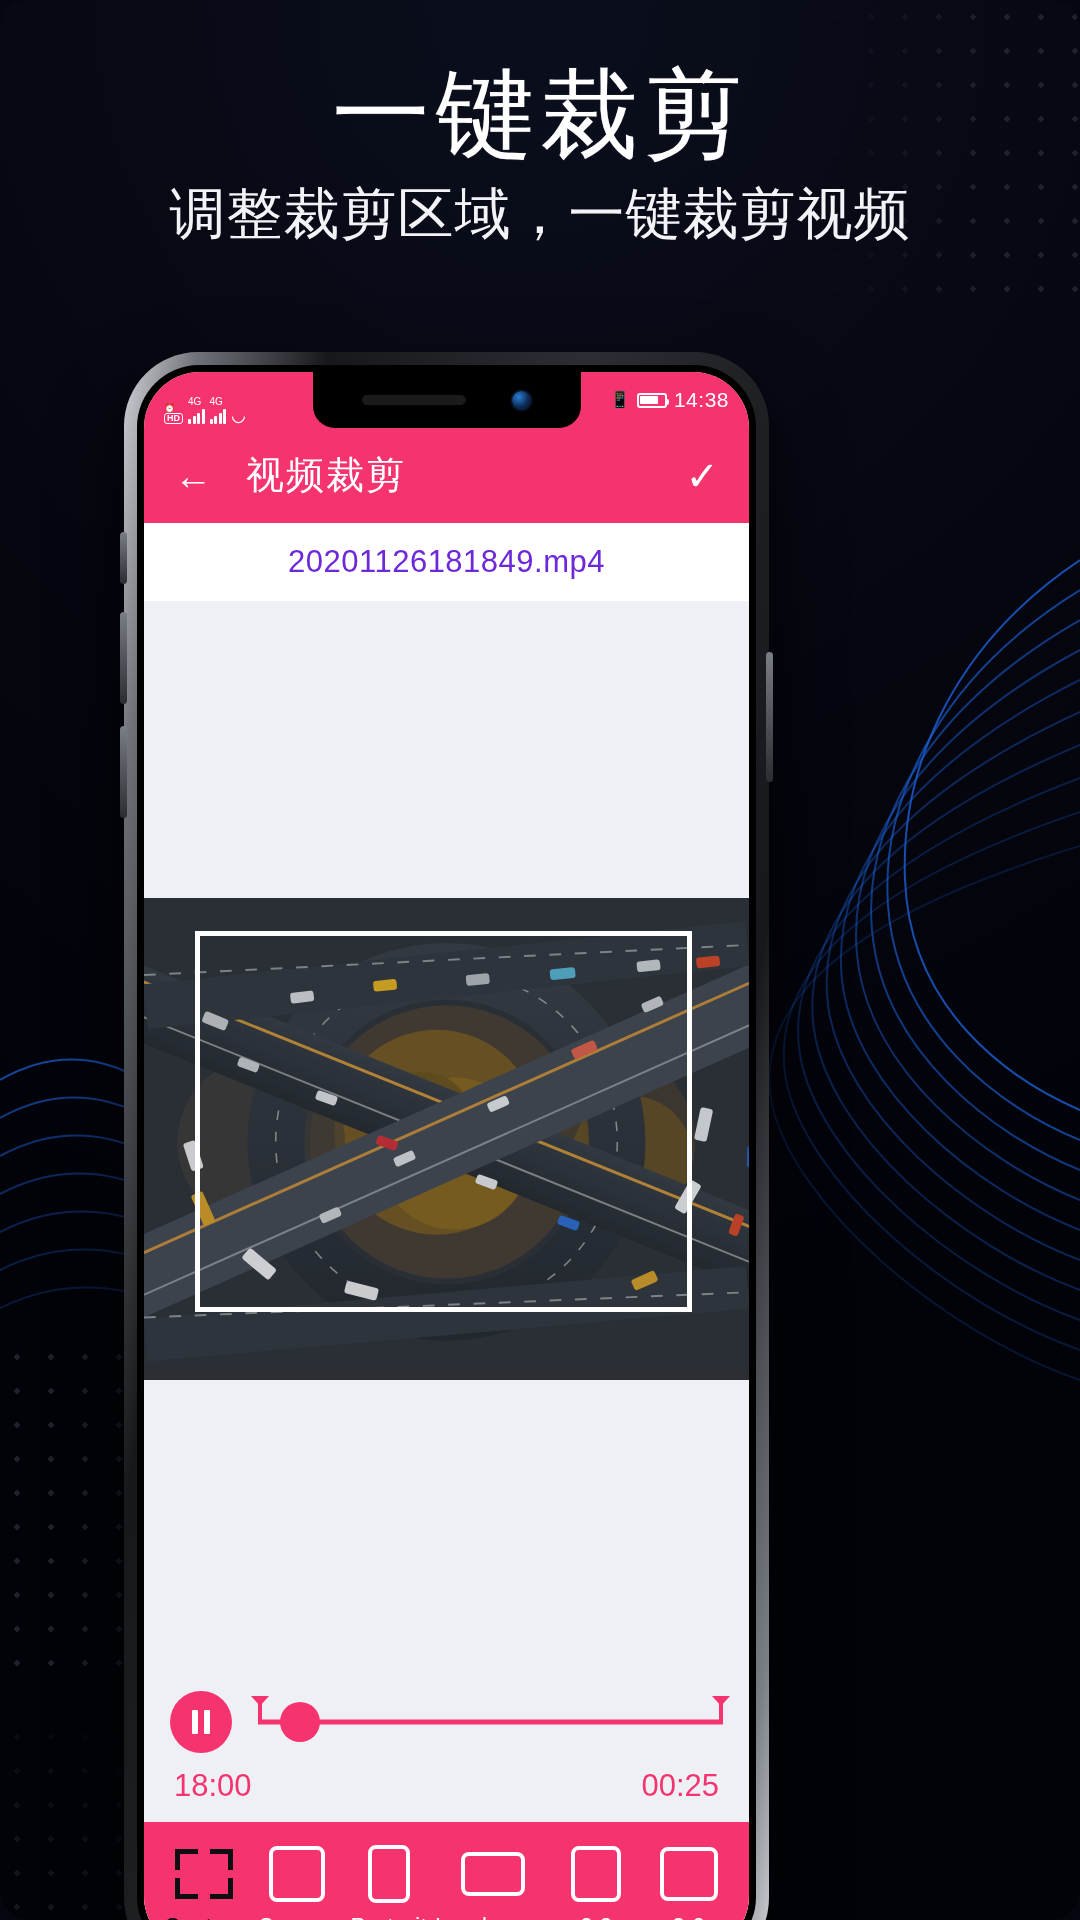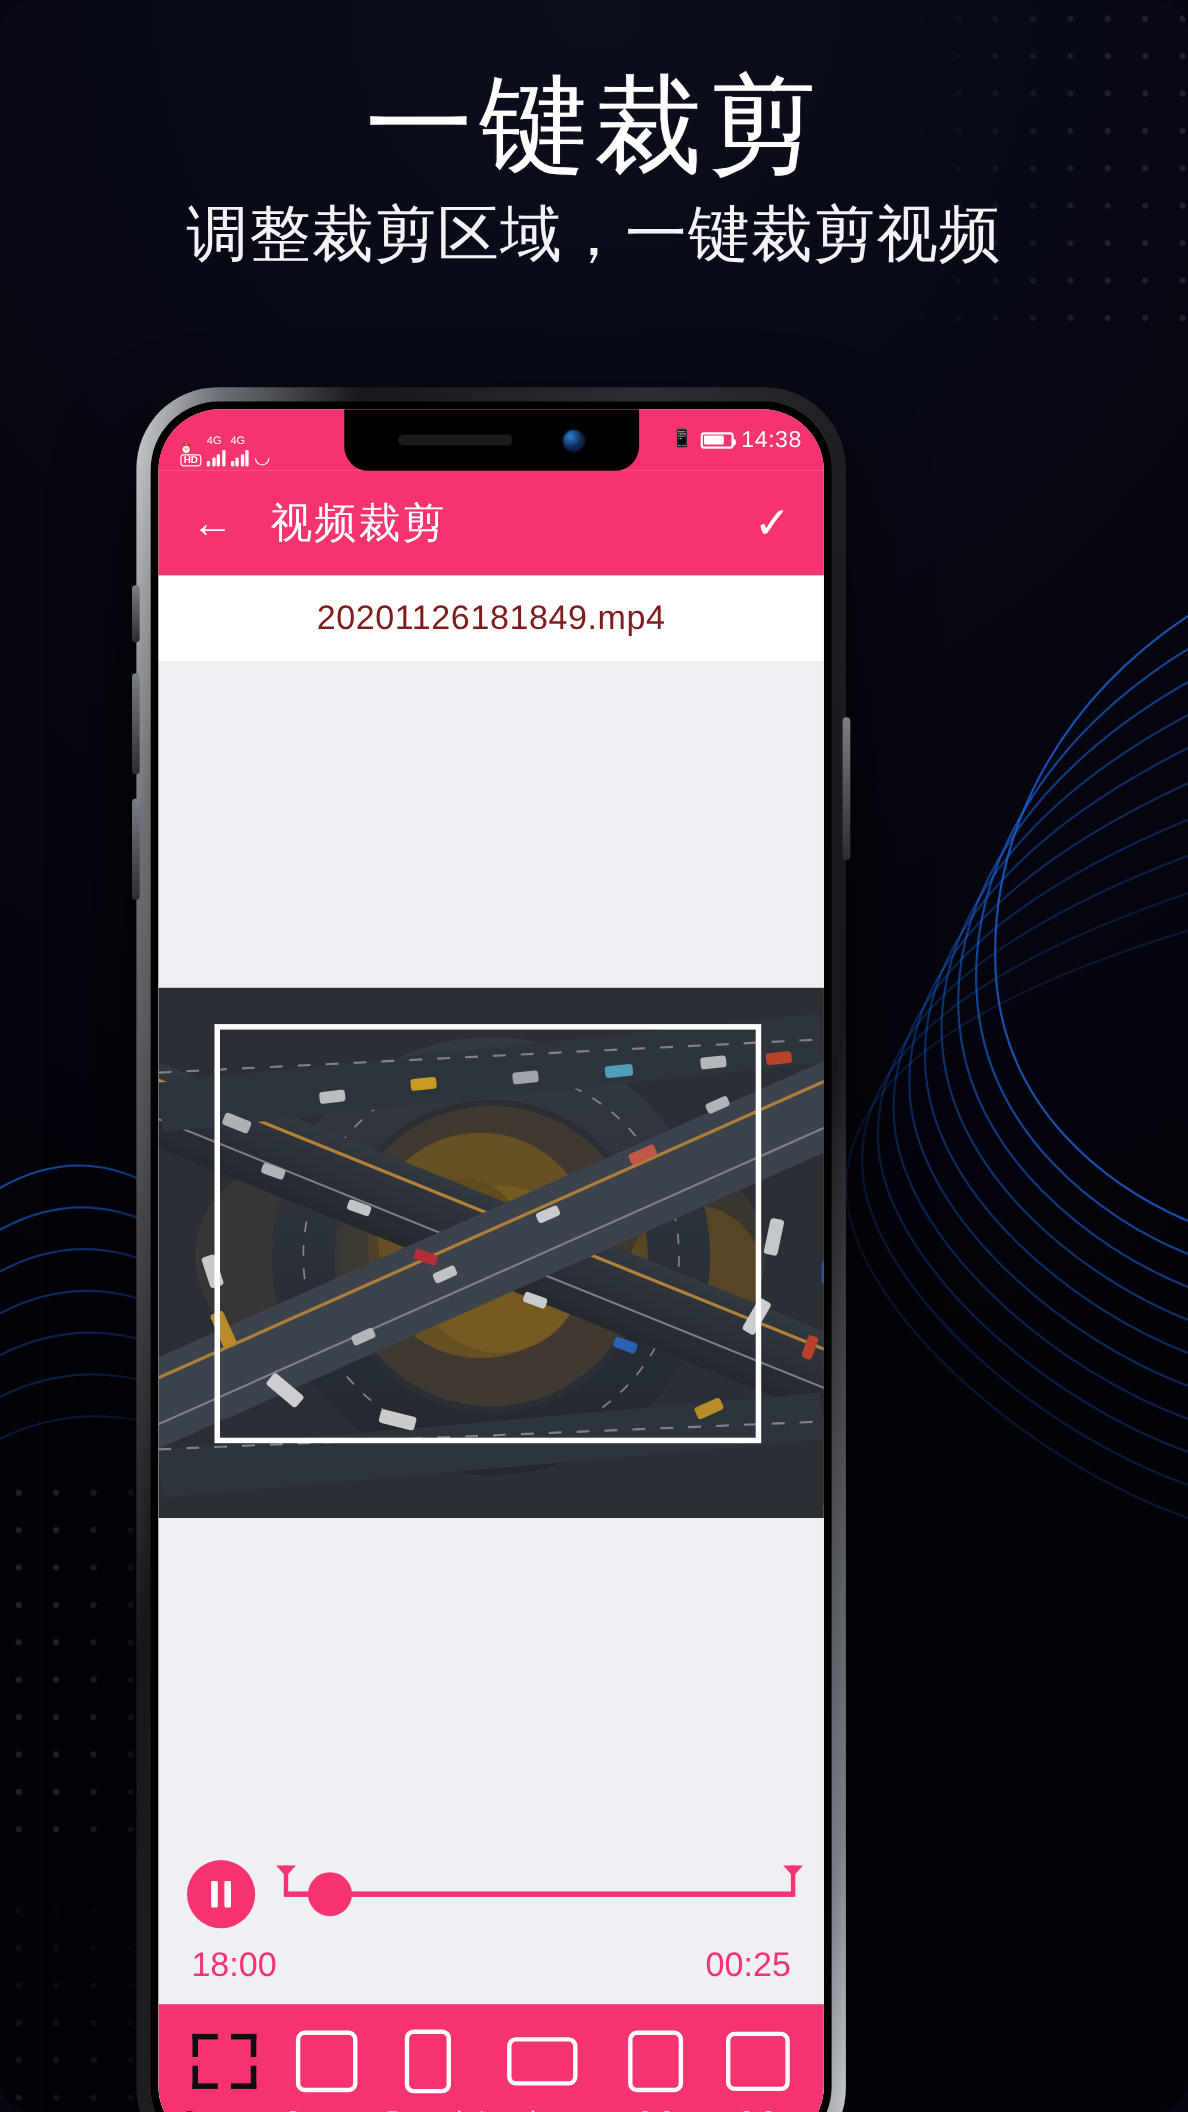--- a/index.html
+++ b/index.html
@@ -113,21 +113,21 @@
     padding:0 30px;box-sizing:border-box;color:#fff;position:relative;
   }
   .back-arrow{font-size:38px;line-height:1;width:46px;}
   .appbar-title{font-size:38px;margin-left:26px;letter-spacing:2px;
     font-family:"DejaVu Sans","Liberation Sans",sans-serif;}
   .check{margin-left:auto;font-size:40px;line-height:1;font-weight:bold;}
 
   
   .filebar{
     height:78px;background:#ffffff;display:flex;align-items:center;justify-content:center;
-    color:#7f1d1d;font-size:31px;letter-spacing:.5px;
+    color:#6d28d9;font-size:31px;letter-spacing:.5px;
   }
 
   
   .appbody{background:#eff0f5;height:calc(100% - 56px - 95px - 78px);position:relative;
            display:flex;flex-direction:column;}
 
   .preview-wrap{flex:1;display:flex;align-items:center;justify-content:center;}
   .preview{position:relative;width:100%;height:482px;overflow:hidden;background:#2a2e33;}
   .road{position:absolute;inset:0;}
   .cropframe{

